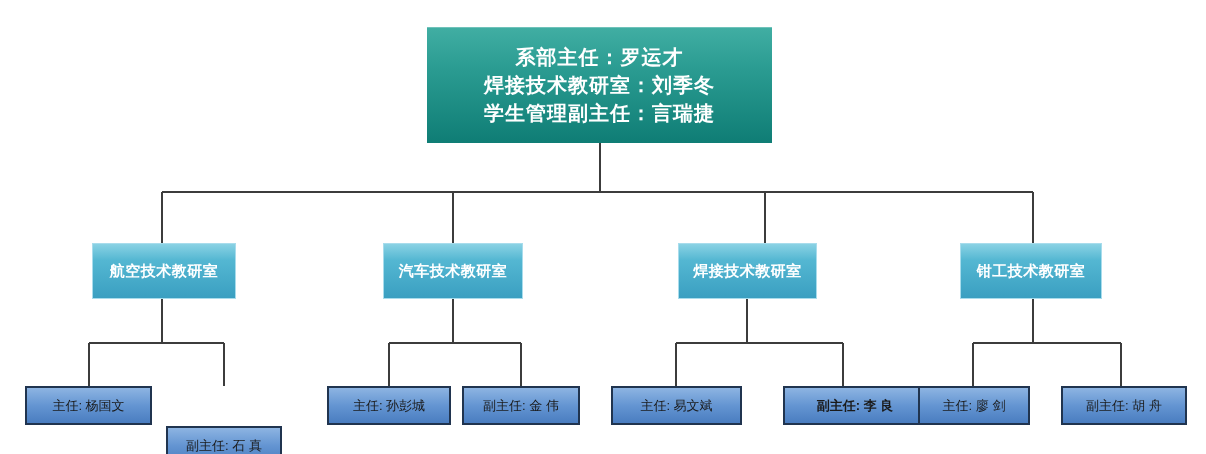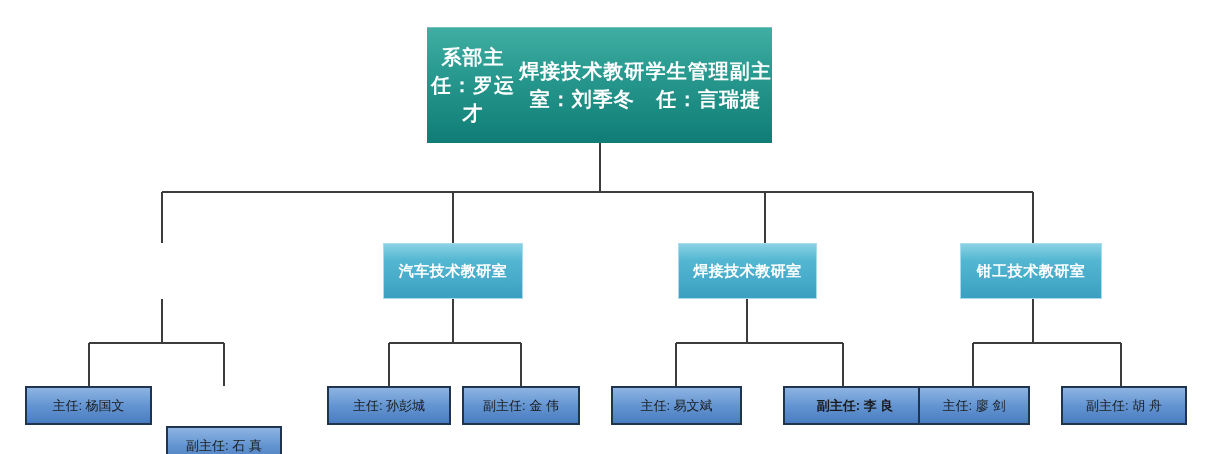--- a/index.html
+++ b/index.html
@@ -13,20 +13,21 @@
   }
   .connectors {
     position: absolute;
     left: 0; top: 0;
     width: 1206px; height: 454px;
   }
   .node {
     position: absolute;
     box-sizing: border-box;
     display: flex;
+    flex-direction: column;
     align-items: center;
     justify-content: center;
     text-align: center;
   }
   .root-box {
     left: 427px; top: 27px; width: 345px; height: 116px;
     background: linear-gradient(180deg, #41aea3 0%, #2b9c92 35%, #0f7d75 100%);
     color: #ffffff;
     font-size: 20px;
     font-weight: bold;
@@ -75,20 +76,23 @@
     <path d="M747 299 V343 M676 343 H843 M676 343 V386 M843 343 V386" fill="none" stroke="#3c3c3c" stroke-width="2"></path>
     <path d="M1033 299 V343 M973 343 H1121 M973 343 V386 M1121 343 V386" fill="none" stroke="#3c3c3c" stroke-width="2"></path>
   </svg>
 
   <div class="node root-box">
     <div>系部主任：罗运才</div>
     <div>焊接技术教研室：刘季冬</div>
     <div>学生管理副主任：言瑞捷</div>
   </div>
 
+  <div class="node dept-box dept-1">
+    <span>航空技术教研室</span>
+  </div>
   <div class="node dept-box dept-2">
     <span>汽车技术教研室</span>
   </div>
   <div class="node dept-box dept-3">
     <span>焊接技术教研室</span>
   </div>
   <div class="node dept-box dept-4">
     <span>钳工技术教研室</span>
   </div>
 

